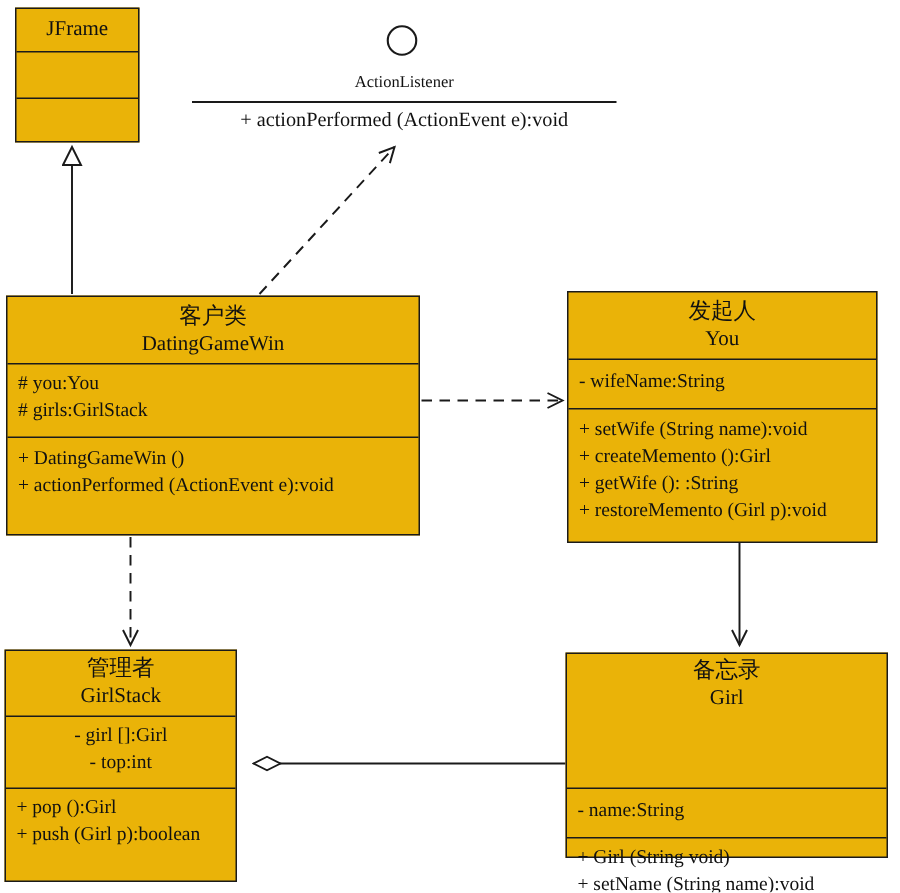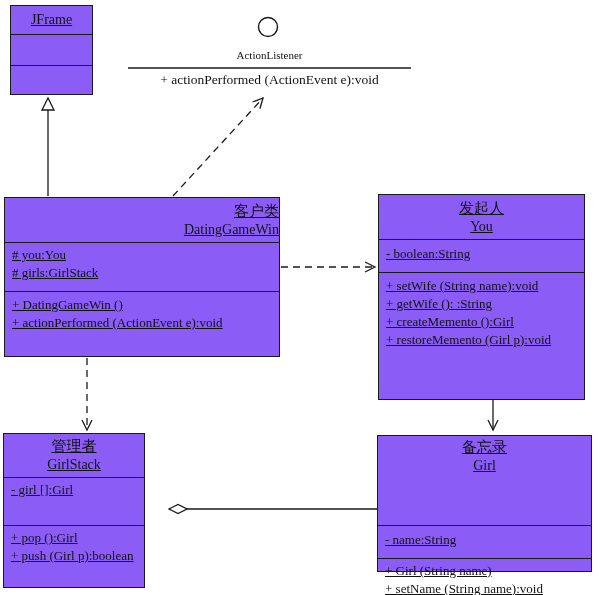--- a/index.html
+++ b/index.html
@@ -8,24 +8,23 @@
     width:600px;height:595px;
     background:#ffffff;
     font-family:"Liberation Serif","DejaVu Serif",serif;
     color:#111111;
     overflow:hidden;
   }
   #connectors{position:absolute;left:0;top:0;width:600px;height:595px;}
   .uml-class{
     position:absolute;
     border:1.5px solid #1a1a1a;
-    background:#8b5cf6;
+    background:#eab308;
     box-sizing:border-box;
     font-size:13px;
-    text-decoration:underline;
   }
   .uml-title{
     display:flex;flex-direction:column;
     align-items:center;justify-content:center;
     text-align:center;
     box-sizing:border-box;
   }
   .uml-stereotype{font-size:15px;line-height:19px;}
   .uml-name{font-size:14px;line-height:18px;}
   .uml-sec{
@@ -83,71 +82,72 @@
       <div class="uml-name">JFrame</div>
     </div>
     <div class="uml-sec" style="height:31px;"></div>
     <div class="uml-sec" style="height:31px;"></div>
   </div>
 
   <div class="iface-label">ActionListener</div>
   <div class="iface-method">+ actionPerformed (ActionEvent e):void</div>
 
   <div class="uml-class" style="left:4px;top:197px;width:276px;height:160px;">
-    <div class="uml-title" style="height:44px;align-items:flex-end;">
+    <div class="uml-title" style="height:44px;">
       <div class="uml-stereotype">客户类</div>
       <div class="uml-name">DatingGameWin</div>
     </div>
     <div class="uml-sec" style="height:49px;">
       <div class="uml-member"># you:You</div>
       <div class="uml-member"># girls:GirlStack</div>
     </div>
     <div class="uml-sec" style="height:67px;padding-top:4px;">
       <div class="uml-member">+ DatingGameWin ()</div>
       <div class="uml-member">+ actionPerformed (ActionEvent e):void</div>
     </div>
   </div>
 
-  <div class="uml-class" style="left:378px;top:194px;width:207px;height:206px;">
+  <div class="uml-class" style="left:378px;top:194px;width:207px;height:168px;">
     <div class="uml-title" style="height:44px;">
       <div class="uml-stereotype">发起人</div>
       <div class="uml-name">You</div>
     </div>
     <div class="uml-sec" style="height:33px;padding-top:5px;">
-      <div class="uml-member">- boolean:String</div>
+      <div class="uml-member">- wifeName:String</div>
     </div>
     <div class="uml-sec" style="height:84px;padding-top:4px;">
       <div class="uml-member">+ setWife (String name):void</div>
+      <div class="uml-member">+ createMemento ():Girl</div>
       <div class="uml-member">+ getWife (): :String</div>
-      <div class="uml-member">+ createMemento ():Girl</div>
       <div class="uml-member">+ restoreMemento (Girl p):void</div>
     </div>
   </div>
 
-  <div class="uml-class" style="left:3px;top:433px;width:142px;height:155px;">
+  <div class="uml-class" style="left:3px;top:433px;width:155px;height:155px;">
     <div class="uml-title" style="height:43px;">
       <div class="uml-stereotype">管理者</div>
       <div class="uml-name">GirlStack</div>
     </div>
-    <div class="uml-sec" style="height:48px;">
+    <div class="uml-sec" style="height:48px;text-align:center;">
       <div class="uml-member">- girl []:Girl</div>
+      <div class="uml-member">- top:int</div>
     </div>
     <div class="uml-sec" style="height:64px;">
       <div class="uml-member">+ pop ():Girl</div>
       <div class="uml-member">+ push (Girl p):boolean</div>
     </div>
   </div>
 
   <div class="uml-class" style="left:377px;top:435px;width:215px;height:137px;">
     <div class="uml-title" style="height:41px;">
       <div class="uml-stereotype">备忘录</div>
       <div class="uml-name">Girl</div>
     </div>
     <div class="uml-sec" style="height:33px;padding-top:5px;margin-top:48px;">
       <div class="uml-member">- name:String</div>
     </div>
     <div class="uml-sec" style="height:63px;">
-      <div class="uml-member">+ Girl (String name)</div>
+      <div class="uml-member">+ Girl (String void)</div>
       <div class="uml-member">+ setName (String name):void</div>
     </div>
   </div>
 
 </div>
 
 </body></html>

